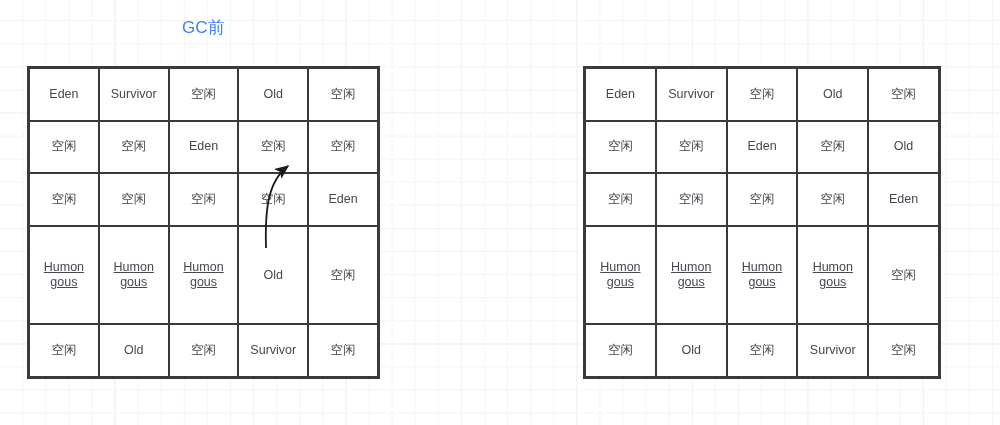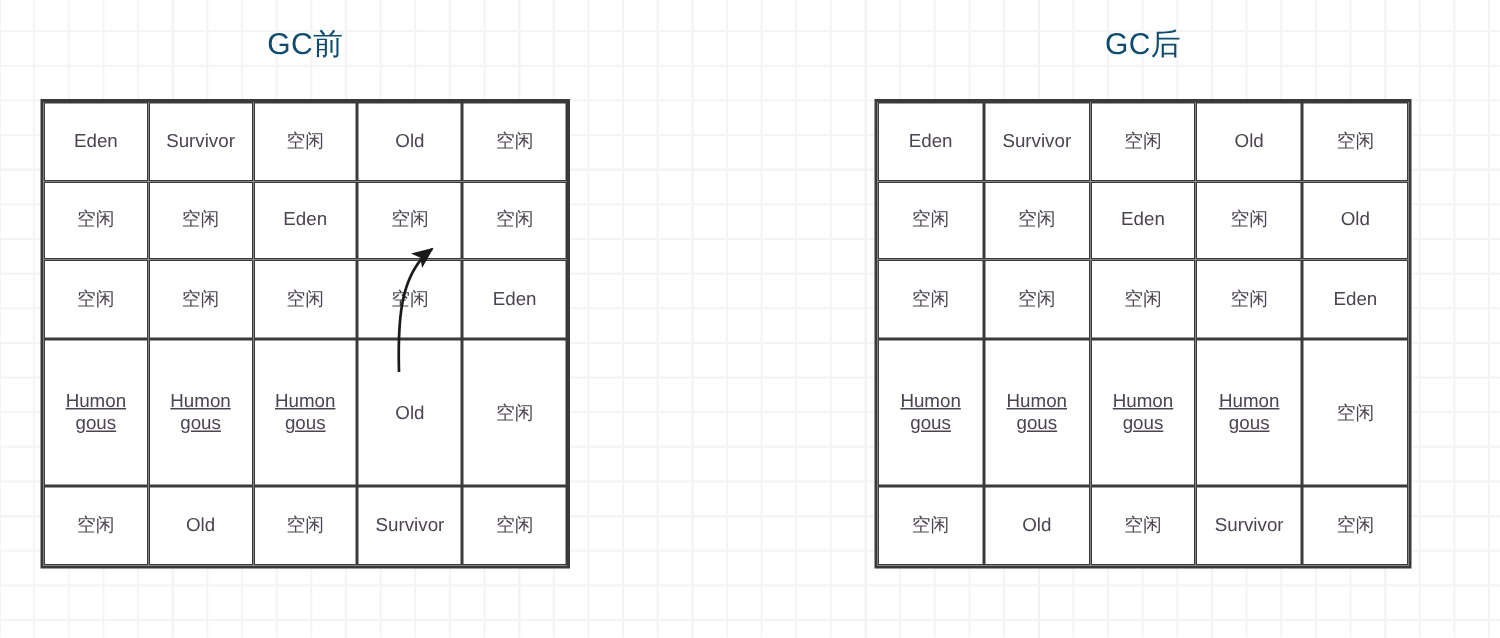--- a/index.html
+++ b/index.html
@@ -36,22 +36,22 @@
 
   .panel {
     position: absolute;
   }
 
   .panel-title {
     position: absolute;
     top: 0;
     width: 100%;
     text-align: center;
-    font-size: 20px;
-    color: #0c4a6e;
+    font-size: 17px;
+    color: #3b82f6;
     letter-spacing: 0.2px;
     white-space: nowrap;
   }
 
   .region-table {
     position: absolute;
     border-collapse: separate;
     border-spacing: 0;
     border: 2px solid #3a3a3a;
     background: #ffffff;
@@ -135,21 +135,20 @@
             <td class="r-free" style="width: 20%;"><span class="cell-label">空闲</span></td>
             <td class="r-old" style="width: 20%;"><span class="cell-label">Old</span></td>
             <td class="r-free" style="width: 20%;"><span class="cell-label">空闲</span></td>
             <td class="r-survivor" style="width: 20%;"><span class="cell-label">Survivor</span></td>
             <td class="r-free" style="width: 20%;"><span class="cell-label">空闲</span></td>
           </tr>
         </tbody>
       </table>
     </div>
     <div class="panel" style="left: 0px; top: 0px; width: 1000px; height: 425px;">
-      <div class="panel-title" style="left: 583px; top: 16px; width: 358px; position: absolute; text-align: center;">GC后</div>
       <table class="region-table" style="left: 583px; top: 66px; width: 358px; height: 313px;">
         <tbody>
           <tr>
             <td class="r-eden" style="width: 20%;"><span class="cell-label">Eden</span></td>
             <td class="r-survivor" style="width: 20%;"><span class="cell-label">Survivor</span></td>
             <td class="r-free" style="width: 20%;"><span class="cell-label">空闲</span></td>
             <td class="r-old" style="width: 20%;"><span class="cell-label">Old</span></td>
             <td class="r-free" style="width: 20%;"><span class="cell-label">空闲</span></td>
           </tr>
           <tr>

